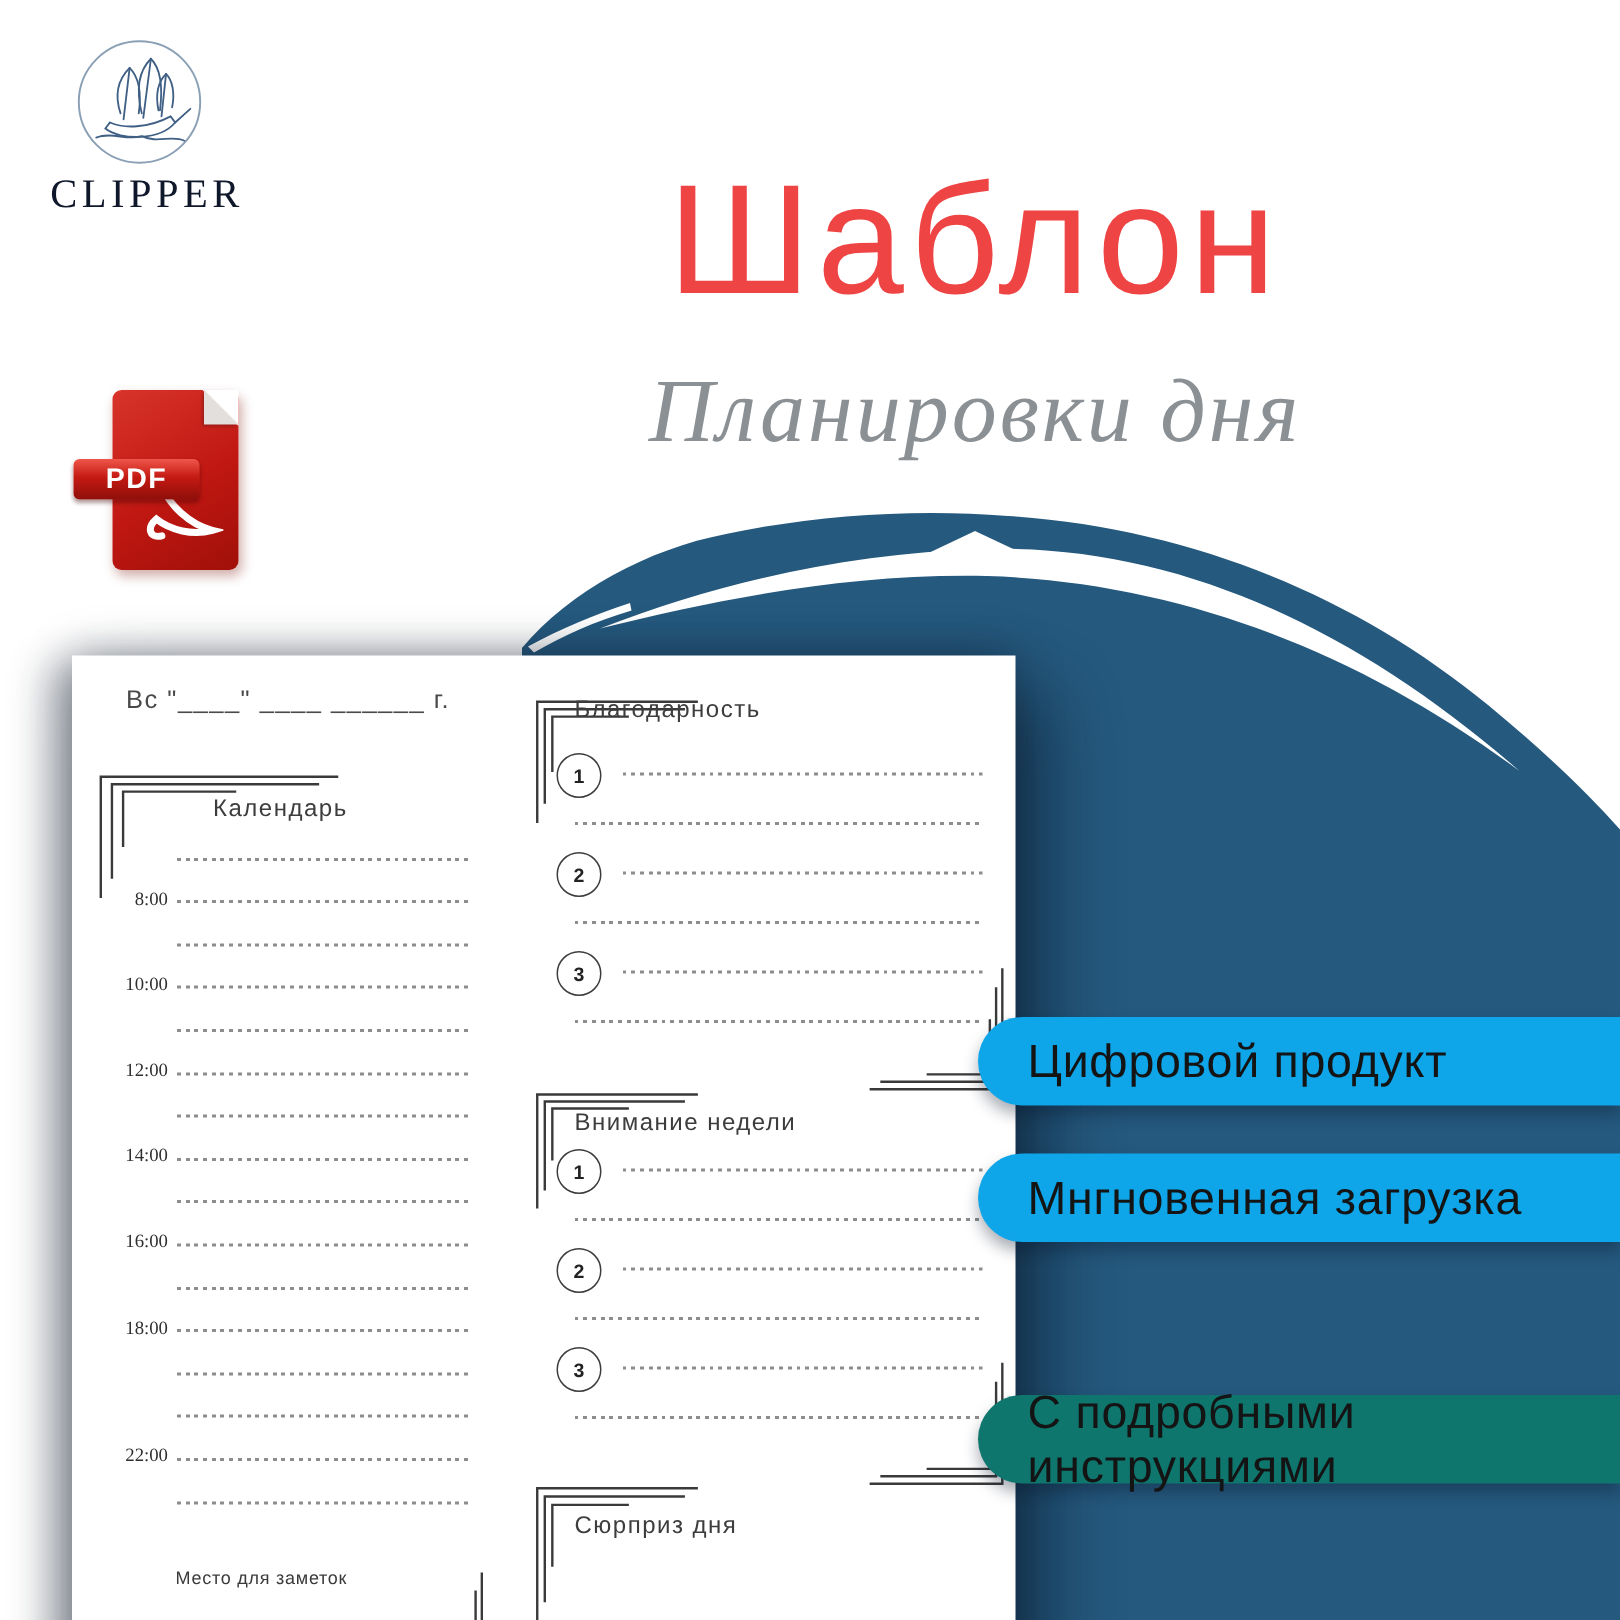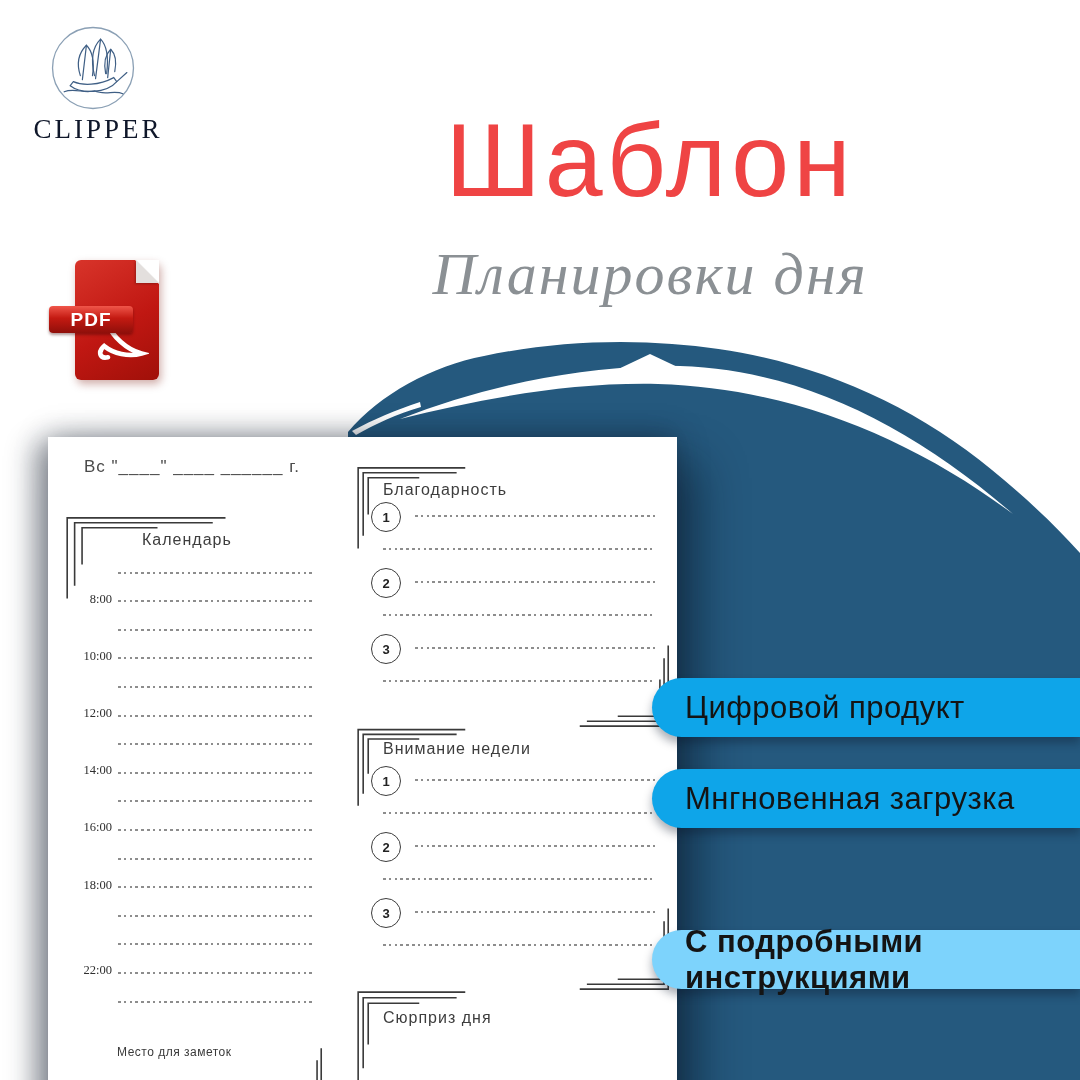--- a/index.html
+++ b/index.html
@@ -74,21 +74,21 @@
   .num-circle{position:absolute;left:2px;bottom:-7px;width:30px;height:30px;
       border:1.7px solid #3d3d3d;border-radius:50%;display:flex;align-items:center;
       justify-content:center;font-size:13px;font-weight:600;color:#222;background:#fff;}
 
   
   .pill{position:absolute;left:652px;right:0;height:59px;border-radius:30px 0 0 30px;
       z-index:4;display:flex;align-items:center;padding-left:33px;
       font-size:31px;letter-spacing:.5px;color:#141414;
       box-shadow:0 6px 10px rgba(10,20,40,.35);}
   .pill--blue{background:#0ea5e9;}
-  .pill--pink{background:#7dd3fc;font-weight:bold;}
+  .pill--pink{background:#0f766e;}
   .pill-1{top:678px;}
   .pill-2{top:769px;align-items:center;}
   .pill-3{top:930px;}
 
   .sketch{fill:none;stroke:#3f5f85;stroke-width:1.2;stroke-linecap:round;}
 </style>
 </head>
 <body>
 
 <div class="canvas">
@@ -206,21 +206,21 @@
         </svg>
       </div>
 
     <div class="bracket" style="left:308px;top:28px;width:115px;height:85px;">
         <svg viewBox="0 0 160 120" preserveAspectRatio="none" width="100%" height="100%">
           <path d="M3,118 L3,4 L152,4"></path>
           <path d="M10,100 L10,11 L140,11"></path>
           <path d="M17,70 L17,18 L88,18"></path>
         </svg>
       </div>
-    <div class="section-h" style="left:335px;top:44px;">Благодарность</div>
+    <div class="section-h" style="left:335px;top:28px;">Благодарность</div>
     <div class="numlist" style="top:55px;">
         <div class="num-row">
           <span class="num-circle">1</span>
           <div class="dotline"></div>
         </div>
         <div class="num-row spacer">
           <div class="dotline"></div>
         </div>
         <div class="num-row">
           <span class="num-circle">2</span>

